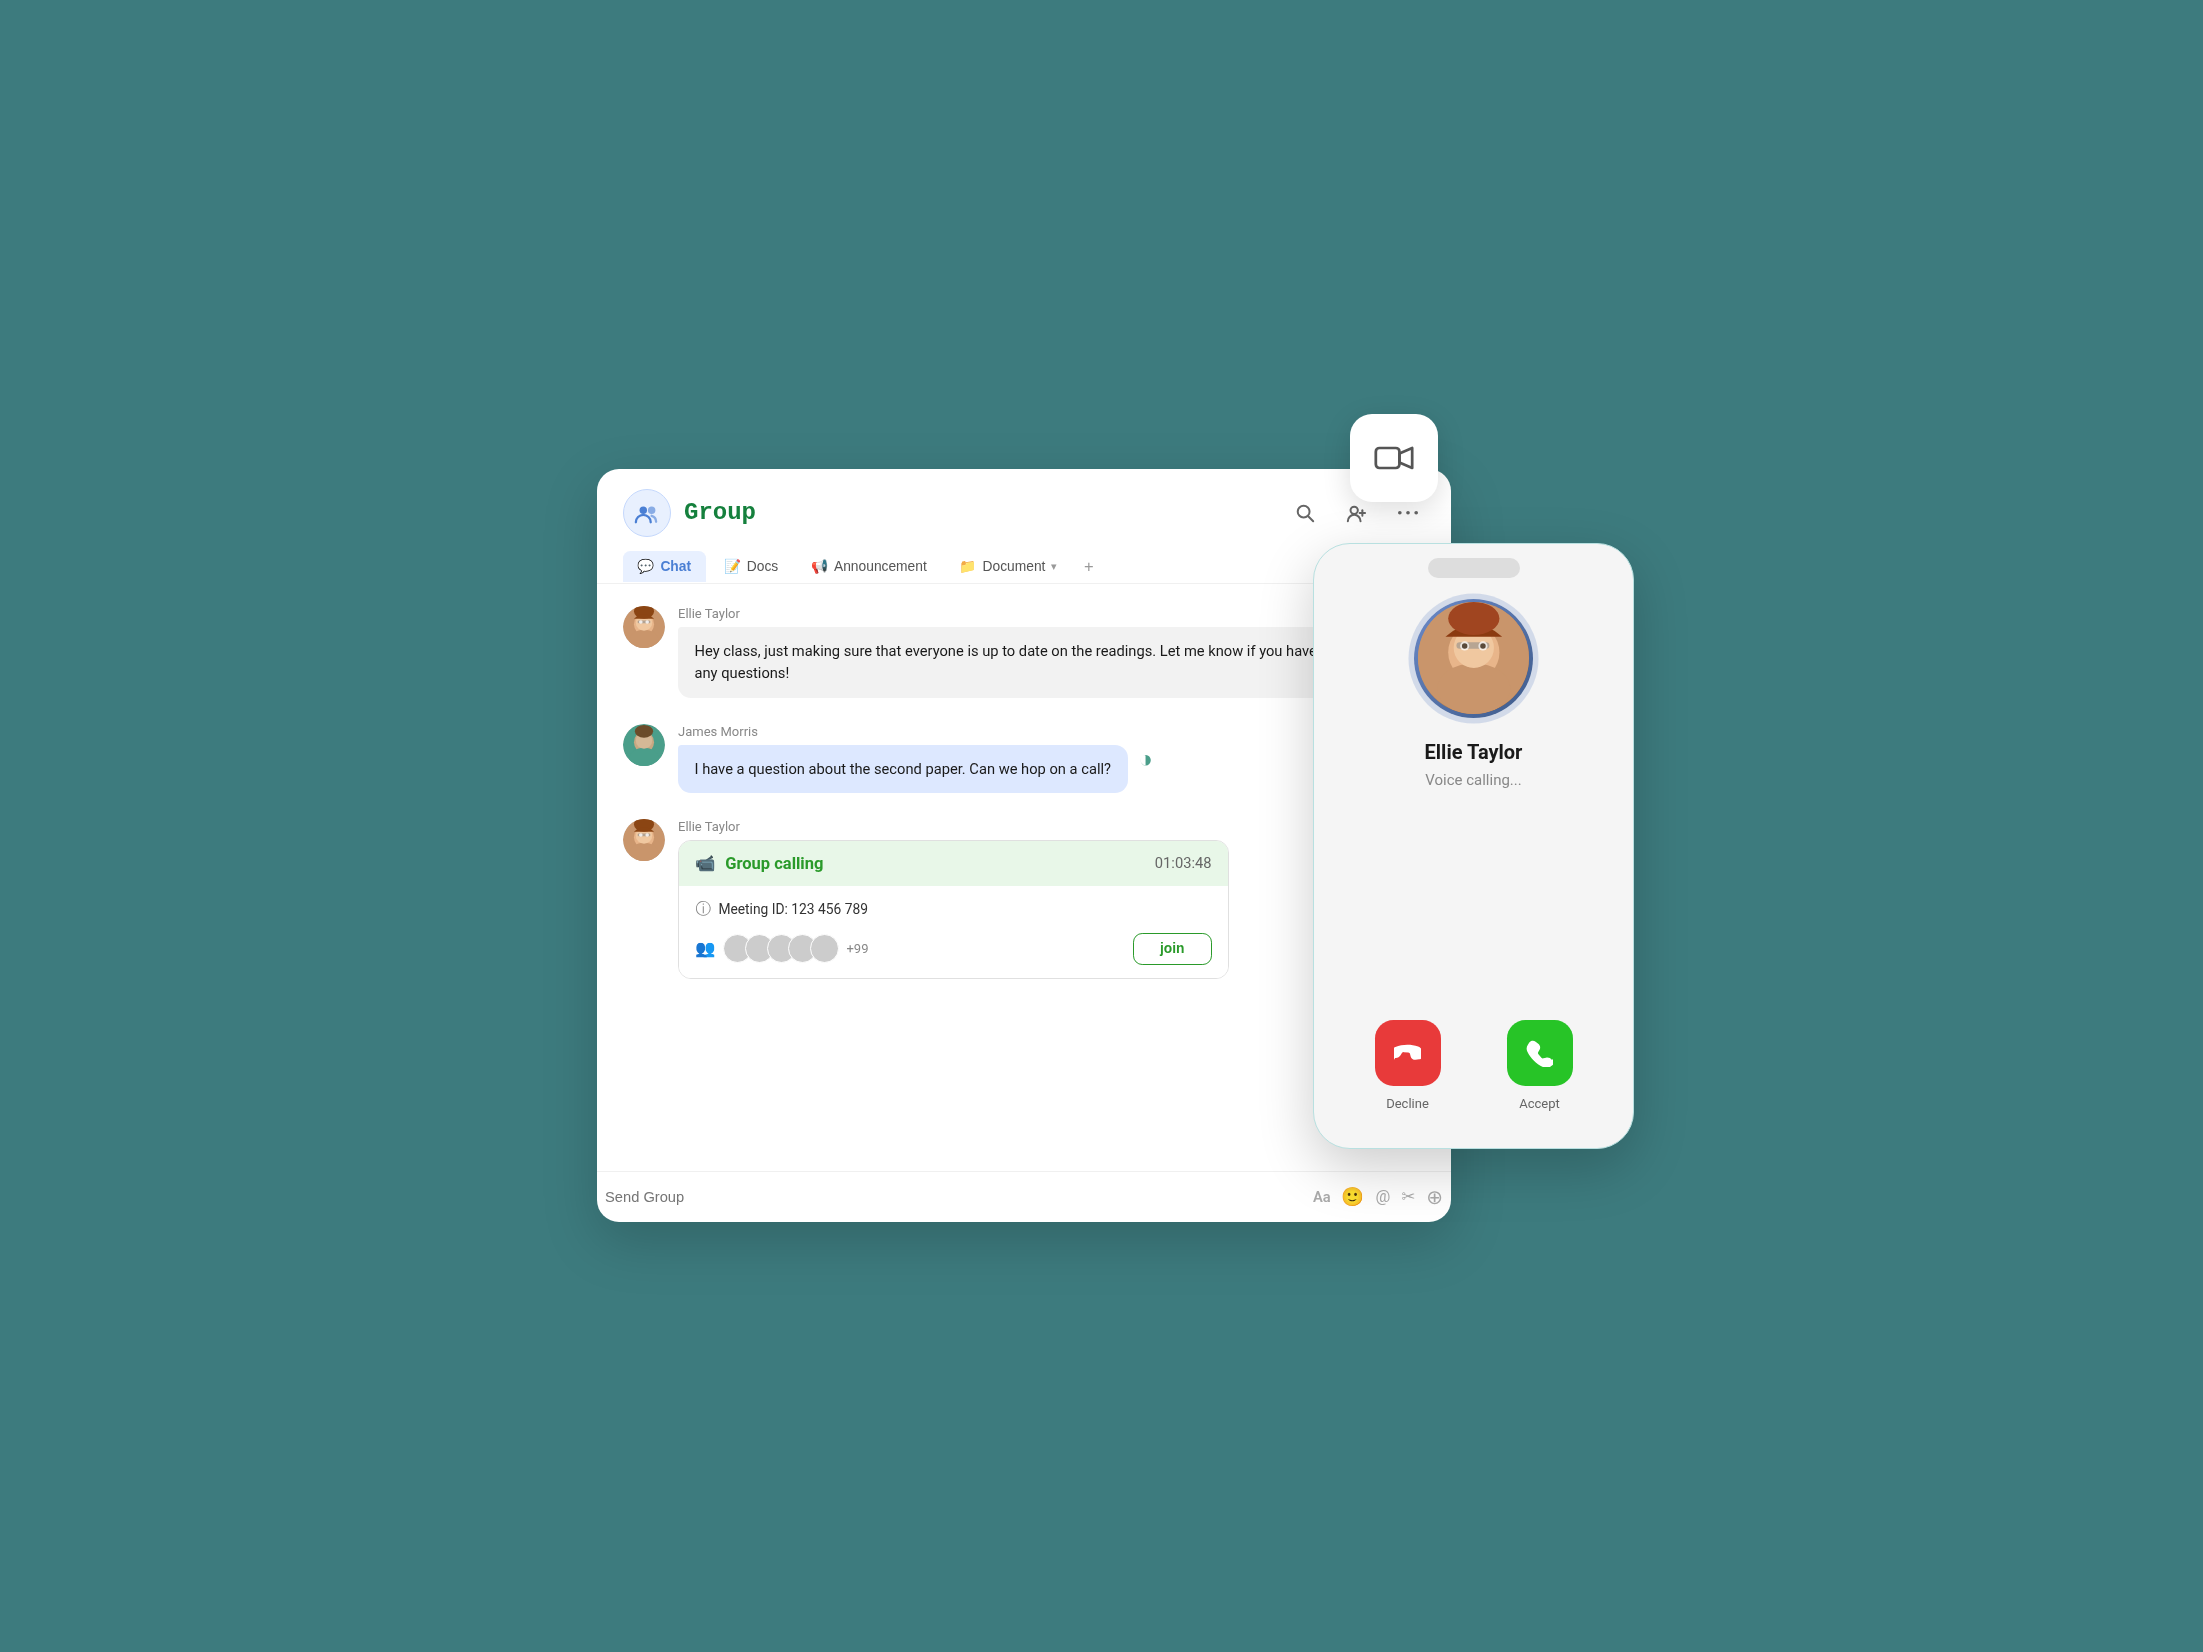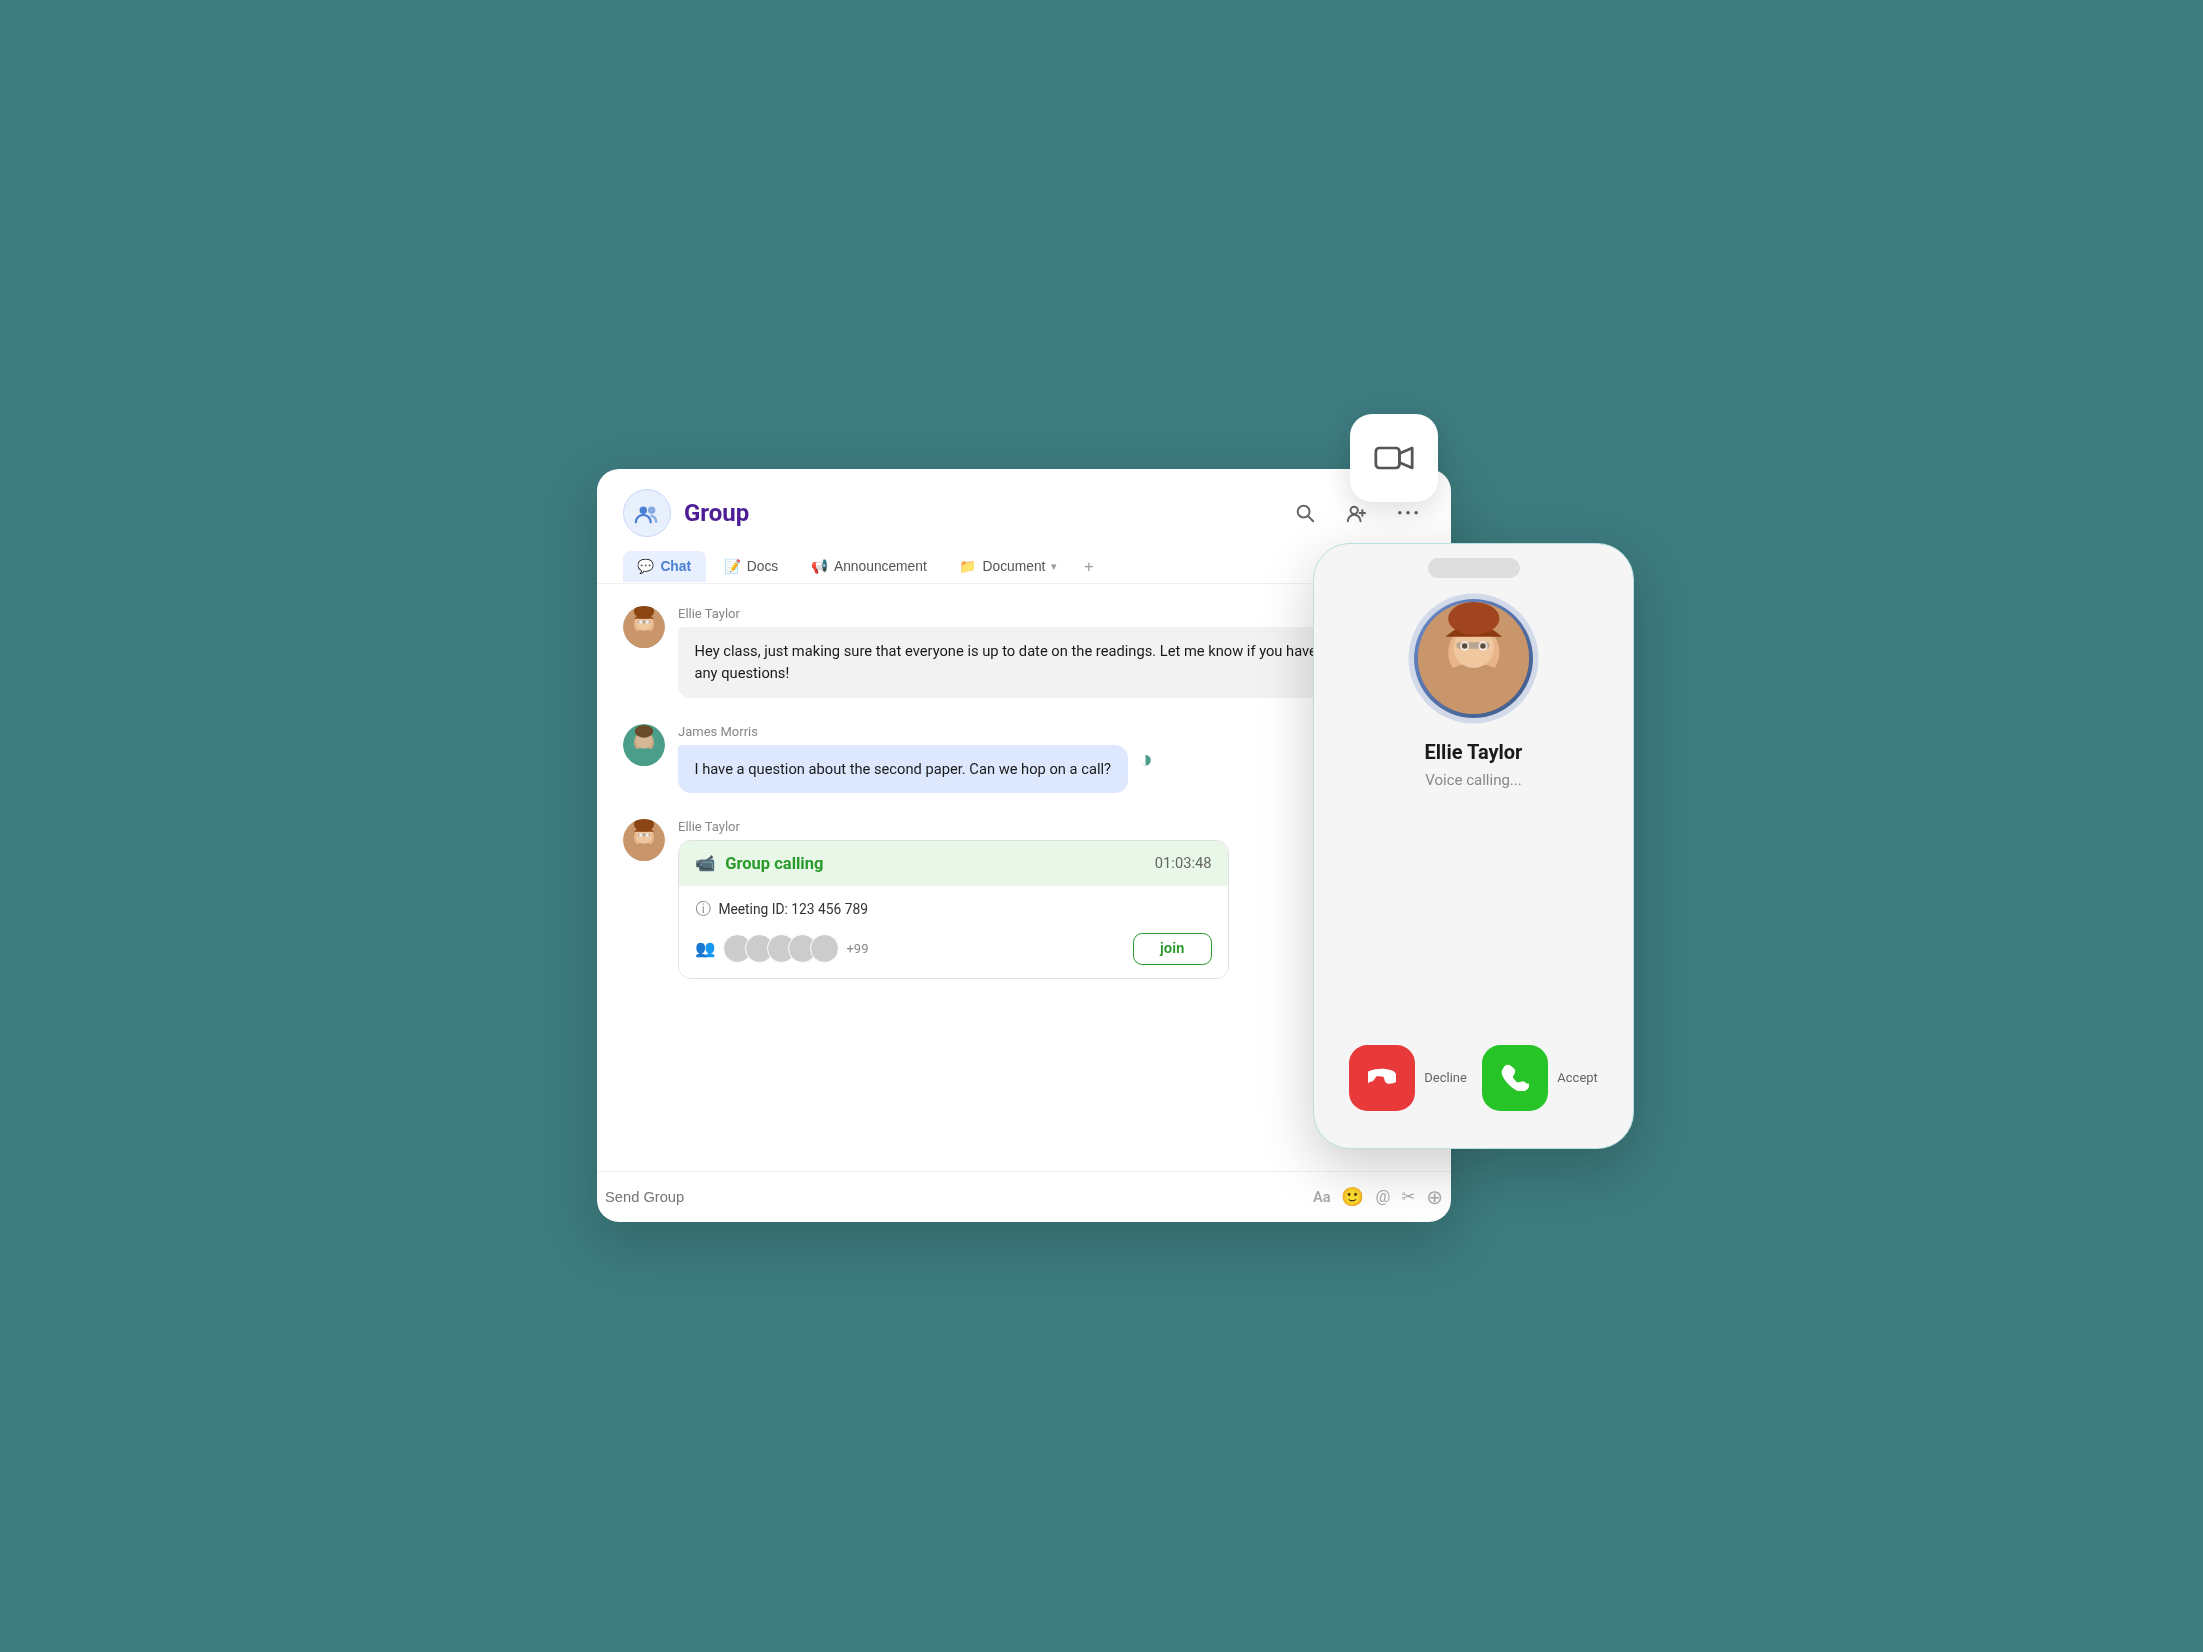--- a/index.html
+++ b/index.html
@@ -62,21 +62,22 @@
       display: flex;
       align-items: center;
       justify-content: center;
       color: #4a7fd4;
       font-size: 20px;
     }
 
     .group-title {
       font-size: 24px;
       font-weight: 700;
-      color: #4c1d95;
+      color: #15803d;
+      font-family: Liberation Mono, monospace;
     }
 
     .header-actions {
       display: flex;
       align-items: center;
       gap: 16.5px;
     }
 
     .header-icon-btn {
       width: 35px;
@@ -396,20 +397,21 @@
     .call-actions {
       display: flex;
       align-items: center;
       justify-content: space-around;
       width: 100%;
       margin-top: 37px;
     }
 
     .call-action-item {
       display: flex;
+      flex-direction: column;
       align-items: center;
       gap: 9.2px;
     }
 
     .call-btn {
       width: 66px;
       height: 66px;
       border-radius: 18.4px;
       border: none;
       cursor: pointer;

